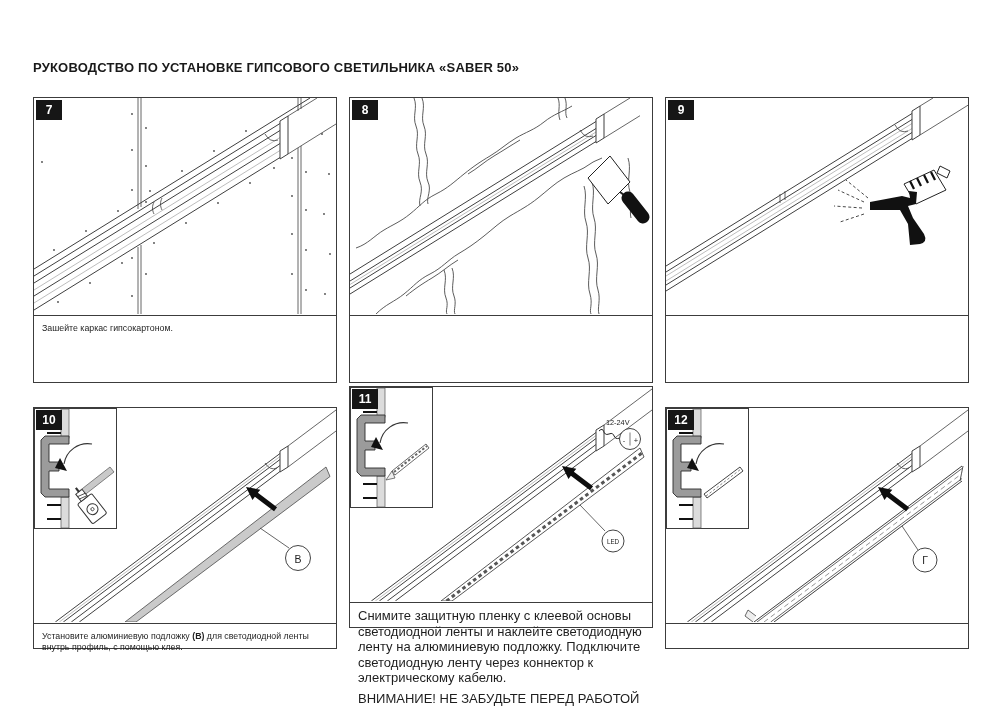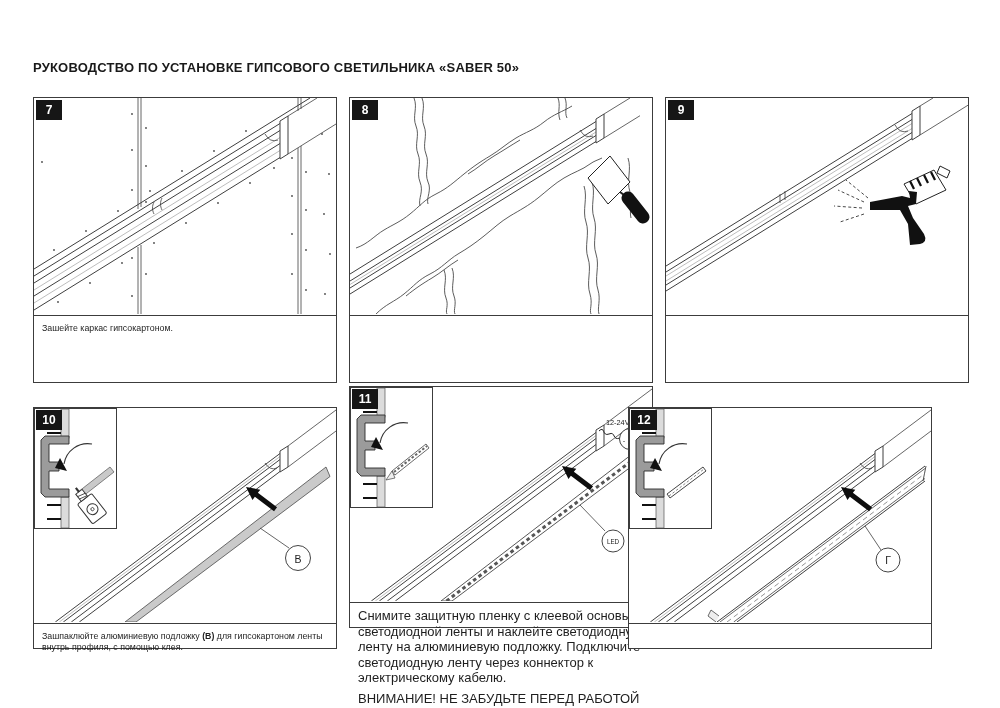--- a/index.html
+++ b/index.html
@@ -229,21 +229,21 @@
             <circle cx="0" cy="4" r="5.5" fill="none" stroke="#333" stroke-width="1"></circle>
             <circle cx="0" cy="4" r="1.6" fill="none" stroke="#333" stroke-width="0.8"></circle>
             <rect x="-4" y="-18" width="8" height="9" fill="#fff" stroke="#333" stroke-width="1"></rect>
             <line x1="-4" y1="-15" x2="4" y2="-13" stroke="#333" stroke-width="0.8"></line>
             <line x1="-4" y1="-12" x2="4" y2="-10" stroke="#333" stroke-width="0.8"></line>
             <line x1="0" y1="-18" x2="0" y2="-23" stroke="#333" stroke-width="2.2"></line>
           </g>
         </g>
       </svg>
     </div>
-    <div class="caption"><span>Зашпаклюйте алюминиевую подложку </span><b>(В)</b><span> для гипсокартоном ленты внутрь профиля, с помощью клея.</span></div>
+    <div class="caption"><span>Установите алюминиевую подложку </span><b>(В)</b><span> для светодиодной ленты внутрь профиль, с помощью клея.</span></div>
   </section>
 
   <section class="panel r2" style="left:349px;top:386px">
     <div class="art">
       <div class="num">11</div>
       <svg viewBox="0 0 302 214">
         <g>
           <line class="s" x1="21.3" y1="214" x2="246" y2="45.5"></line>
           <line class="sl" x1="25.3" y1="214" x2="246" y2="48.5"></line>
           <line class="s" x1="29.3" y1="214" x2="246" y2="51.5"></line>
@@ -293,21 +293,21 @@
           </g>
         </g>
       </svg>
     </div>
     <div class="caption tight">
       <div>Снимите защитную пленку с клеевой основы светодиодной ленты и наклейте светодиодную ленту на алюминиевую подложку. Подключите светодиодную ленту через коннектор к электрическому кабелю.</div>
       <div class="warn">ВНИМАНИЕ! НЕ ЗАБУДЬТЕ ПЕРЕД РАБОТОЙ С ЭЛЕКТРИЧЕСТВОМ ОТКЛЮЧИТЬ НАПРЯЖЕНИЕ!</div>
     </div>
   </section>
 
-  <section class="panel r2" style="left:628px;top:407px">
+  <section class="panel r2" style="left:665px;top:407px">
     <div class="art">
       <div class="num">12</div>
       <svg viewBox="0 0 302 214">
         <g>
           <line class="s" x1="21.3" y1="214" x2="246" y2="45.5"></line>
           <line class="sl" x1="25.3" y1="214" x2="246" y2="48.5"></line>
           <line class="s" x1="29.3" y1="214" x2="246" y2="51.5"></line>
           <line class="s" x1="37.3" y1="214" x2="246" y2="57.5"></line>
           <line class="s" x1="45.3" y1="214" x2="246" y2="63.5"></line>
           <polygon class="capface" points="246,43 254,38 254,59 246,64"></polygon>

